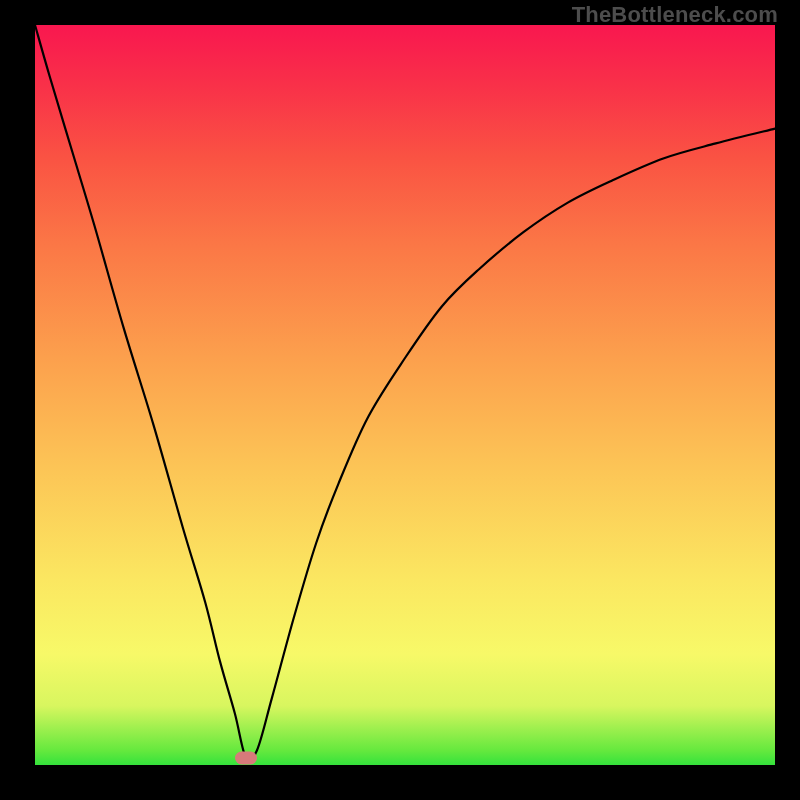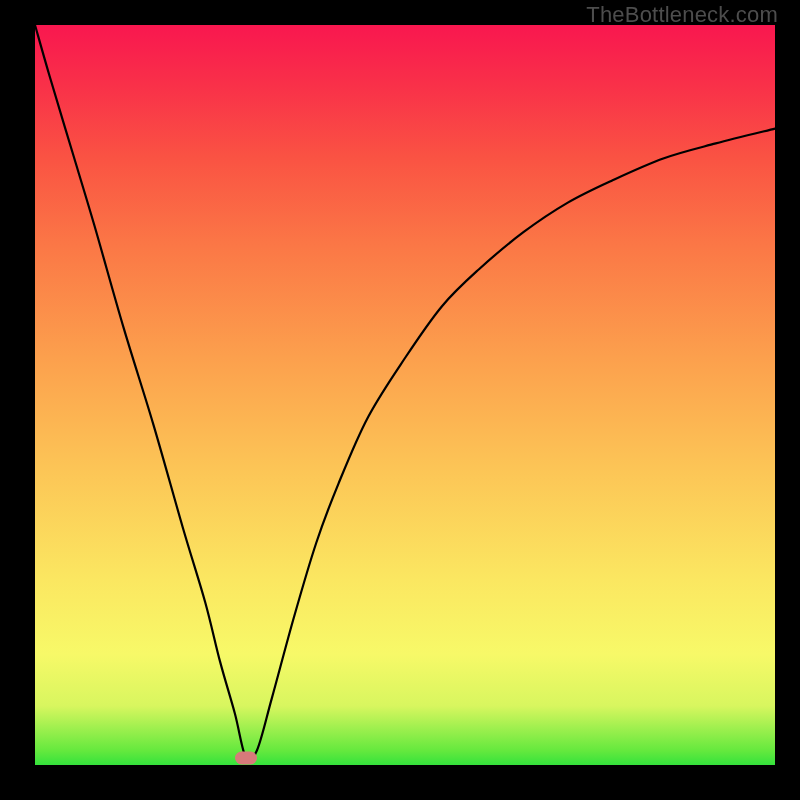--- a/index.html
+++ b/index.html
@@ -42,21 +42,21 @@
     top: 0;
     width: 740px;
     height: 740px;
     overflow: visible;
   }
   .watermark {
     position: absolute;
     top: 2px;
     right: 22px;
     font-size: 22px;
-    font-weight: 400;
+    font-weight: 700;
     color: #4d4d4d;
     letter-spacing: 0.2px;
     user-select: none;
   }
   .marker {
     position: absolute;
     width: 22px;
     height: 13px;
     border-radius: 8px;
     background: #d77a7a;

